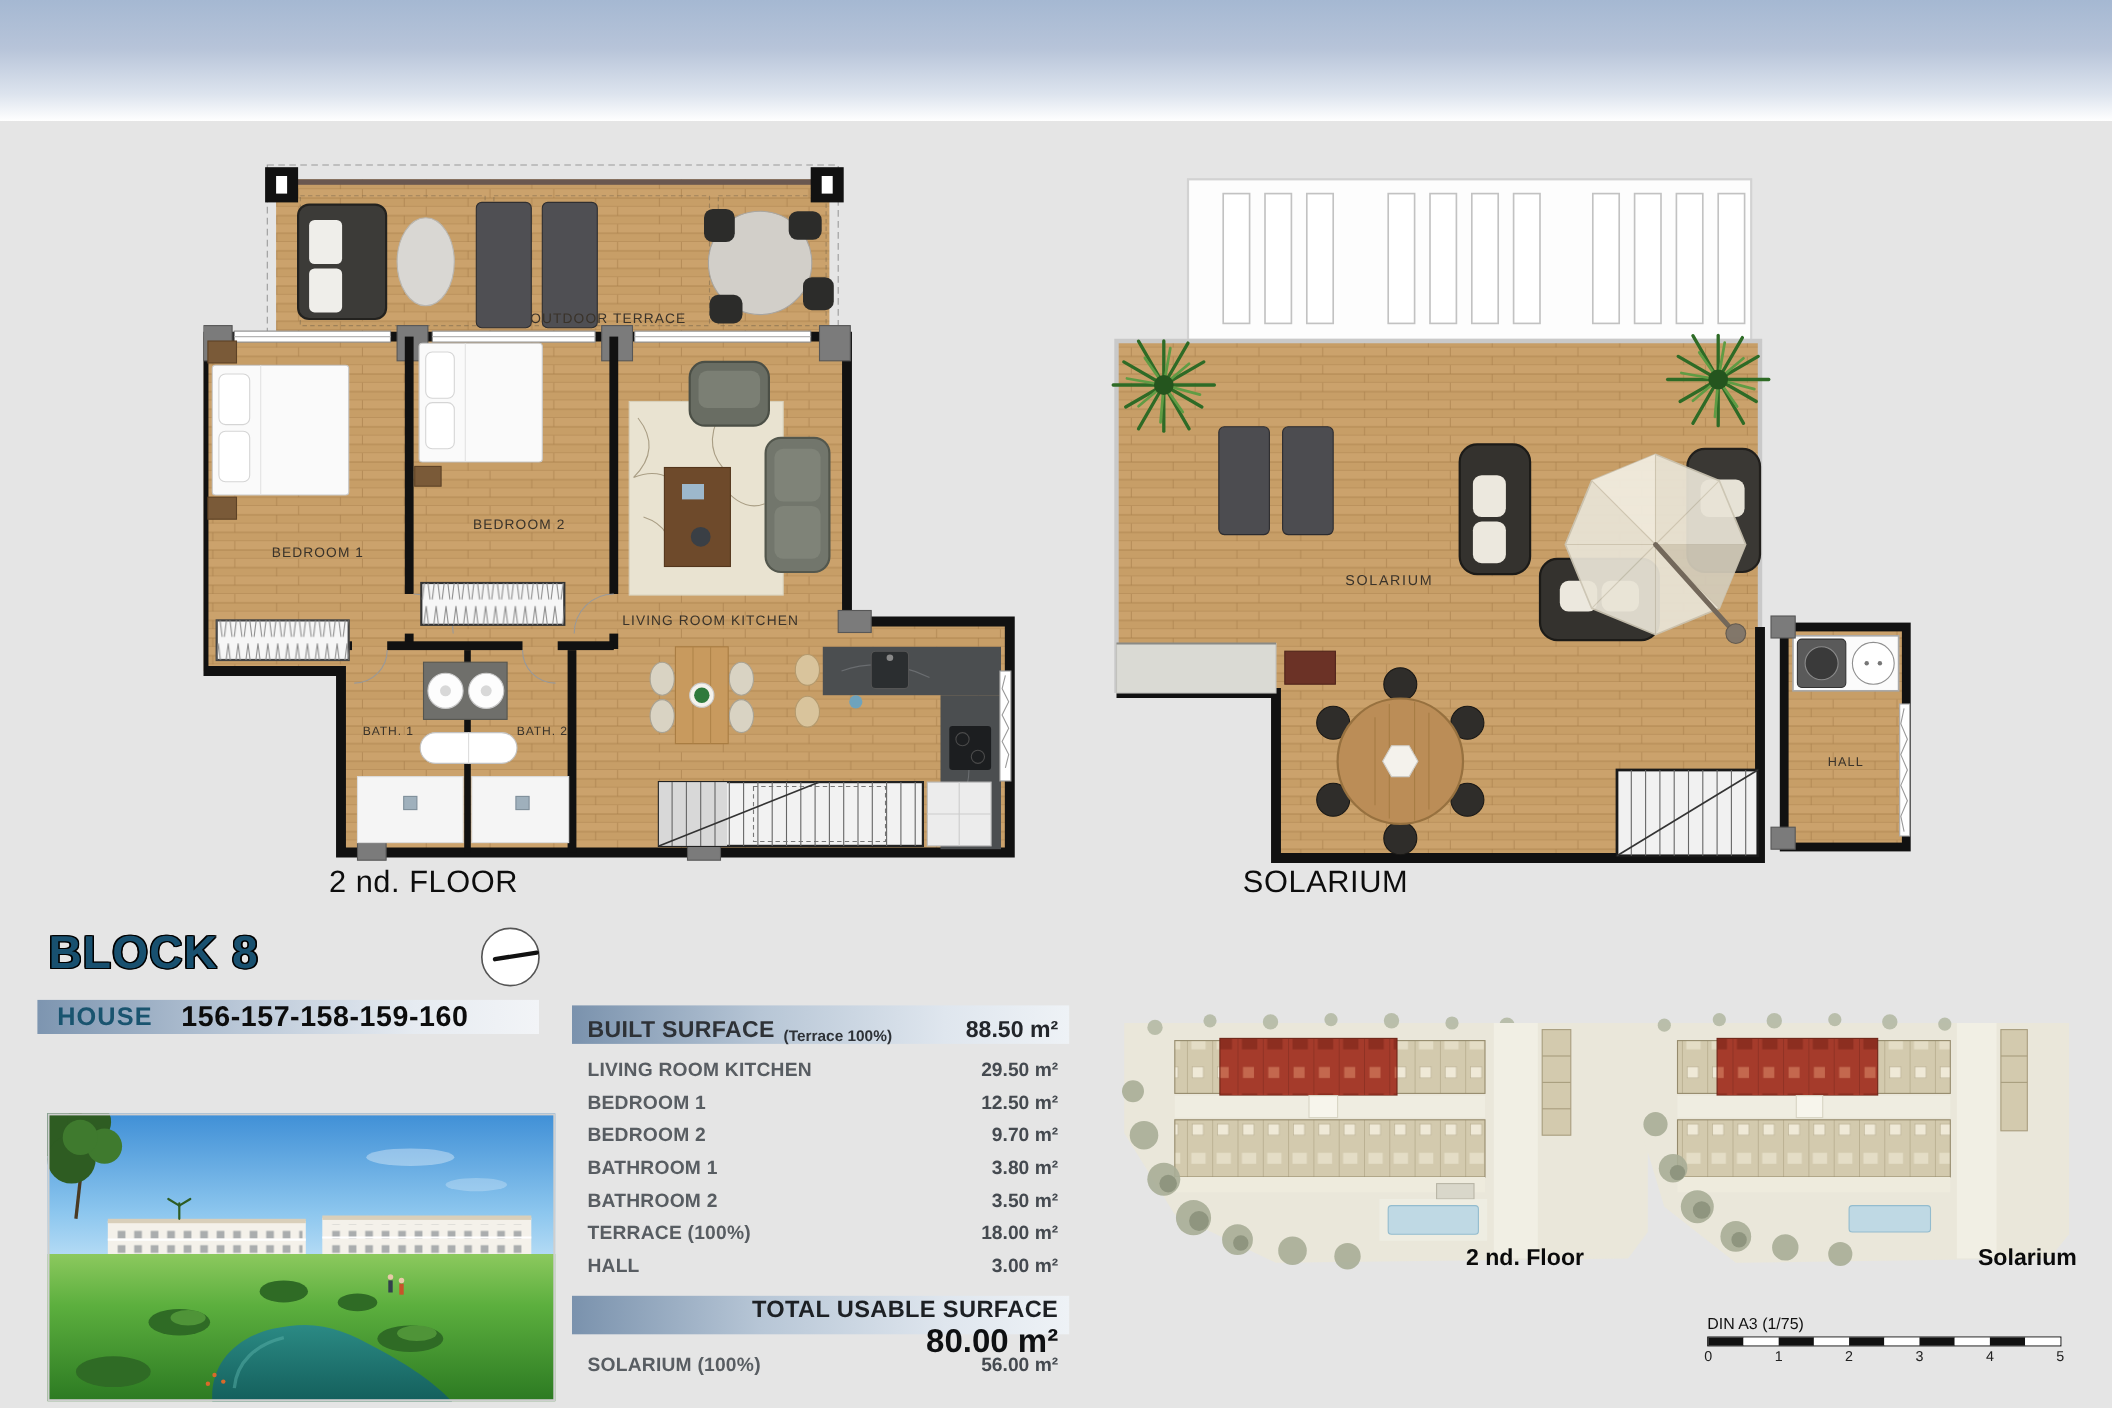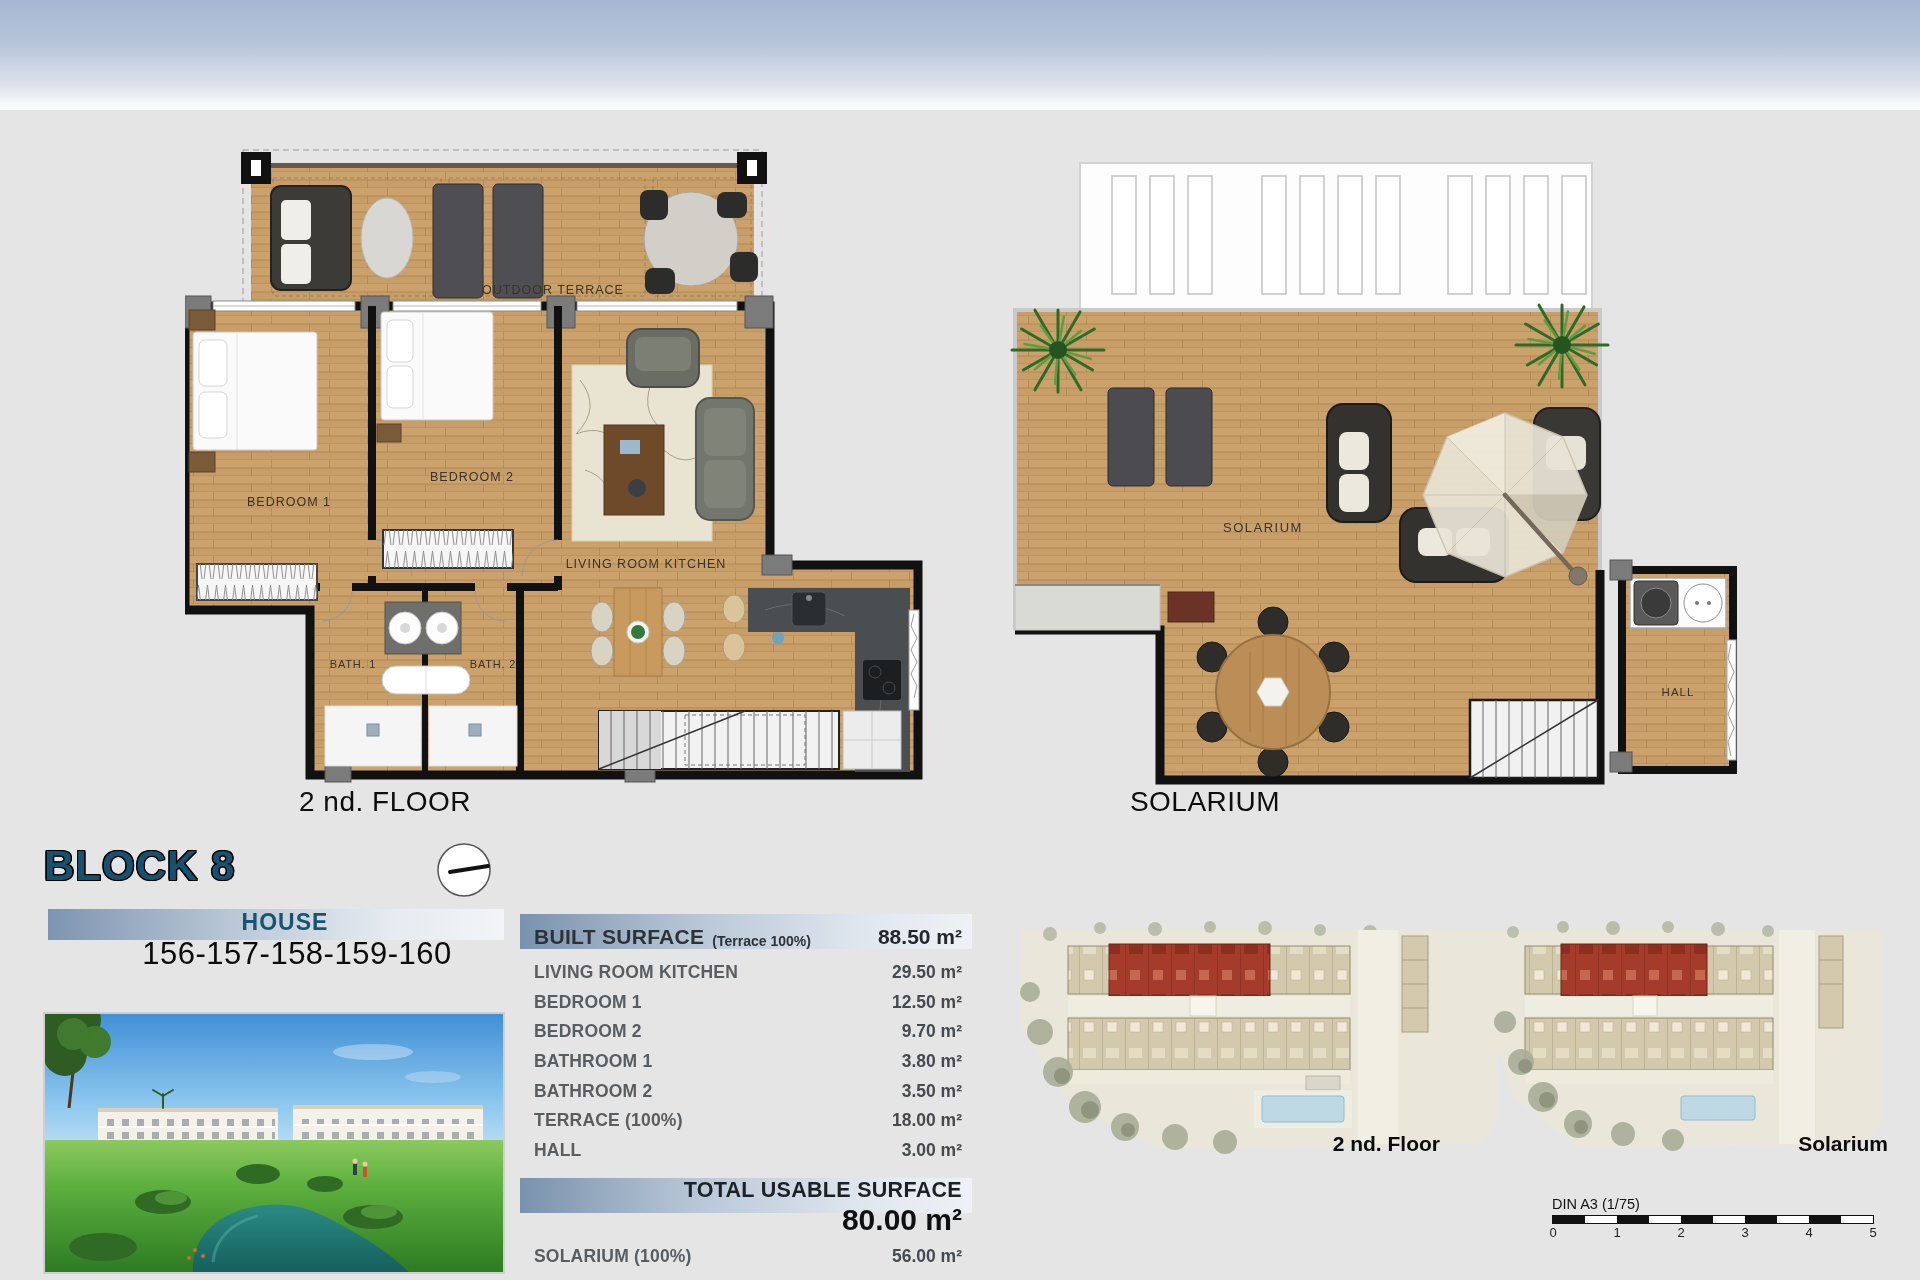--- a/index.html
+++ b/index.html
@@ -8,39 +8,39 @@
   .abs{position:absolute;}
   
   .sky{left:0;top:0;width:1920px;height:110px;
        background:linear-gradient(180deg,#a5b8d2 0%,#b7c4d9 40%,#dde4ee 78%,#ffffff 100%);}
   
   .plan-title{font-size:28px;color:#0d0d0d;letter-spacing:.5px;text-align:center;}
   
   .block-title{font-size:42px;font-weight:900;color:#18506f;letter-spacing:1px;
     text-shadow:-1.2px -1.2px 0 #000,1.2px -1.2px 0 #000,-1.2px 1.2px 0 #000,1.2px 1.2px 0 #000,
                 0 -1.2px 0 #000,0 1.2px 0 #000,-1.2px 0 0 #000,1.2px 0 0 #000;}
-  .house-banner{left:48px;top:909px;width:456px;height:31px;display:flex;align-items:center;
-    background:linear-gradient(90deg,#7d95b0 0%,#b9c7d7 40%,#e6ebf1 75%,#f2f4f7 100%);flex-direction:column;}
+  .house-banner{left:34px;top:909px;width:456px;height:31px;display:flex;align-items:center;
+    background:linear-gradient(90deg,#7d95b0 0%,#b9c7d7 40%,#e6ebf1 75%,#f2f4f7 100%);}
   .house-banner .hl{font-size:23px;font-weight:bold;color:#19546f;padding-left:18px;letter-spacing:1px;}
-  .house-banner .hn{font-size:31px;font-weight:normal;color:#0c0c0c;margin-left:42px;letter-spacing:.5px;}
+  .house-banner .hn{font-size:26px;font-weight:bold;color:#0c0c0c;margin-left:26px;letter-spacing:.5px;}
   
   .stable{left:520px;top:914px;width:452px;}
   .sbar{height:35px;display:flex;align-items:flex-end;padding:0 10px 0 14px;
     background:linear-gradient(90deg,#7a92ad 0%,#b7c6d6 38%,#dfe6ee 75%,#eef2f6 100%);}
   .sbar .bl{font-size:21px;font-weight:bold;color:#2e3237;letter-spacing:.3px;}
   .sbar .bn{font-size:14px;font-weight:bold;color:#2e3237;margin-left:8px;margin-top:3px;}
   .sbar .bv{font-size:21px;font-weight:bold;color:#23262b;margin-left:auto;}
   .srows{margin-top:9px;}
   .srow{height:29.6px;display:flex;align-items:center;padding:0 10px 0 14px;}
   .srow .rl{font-size:17.5px;font-weight:bold;color:#585d62;letter-spacing:.2px;}
   .srow .rv{font-size:17.5px;font-weight:bold;color:#454a50;margin-left:auto;}
   .sbar.total{margin-top:13px;flex-direction:column;}
   .sbar.total .bl{font-size:21.5px;color:#1d2024;}
   .sbar.total .bv{font-size:30px;color:#0e1012;}
-  .srow.sol{margin-top:29px;justify-content:center;}
+  .srow.sol{margin-top:13px;justify-content:center;}
   
   .site-label{font-size:21px;font-weight:bold;color:#0b0b0b;text-align:right;}
   
   .scalebar{left:1552px;top:1196px;width:322px;}
   .scalebar .sl{font-size:14.5px;color:#111;margin-bottom:3px;}
   .sbbar{height:7px;border:1px solid #111;display:flex;}
   .sbbar span{flex:1;}
   .sbbar .b{background:#111;} .sbbar .w{background:#fff;}
   .sbnums{display:flex;justify-content:space-between;margin:1px -5px 0;}
   .sbnums span{width:12px;text-align:center;font-size:13px;color:#222;}

